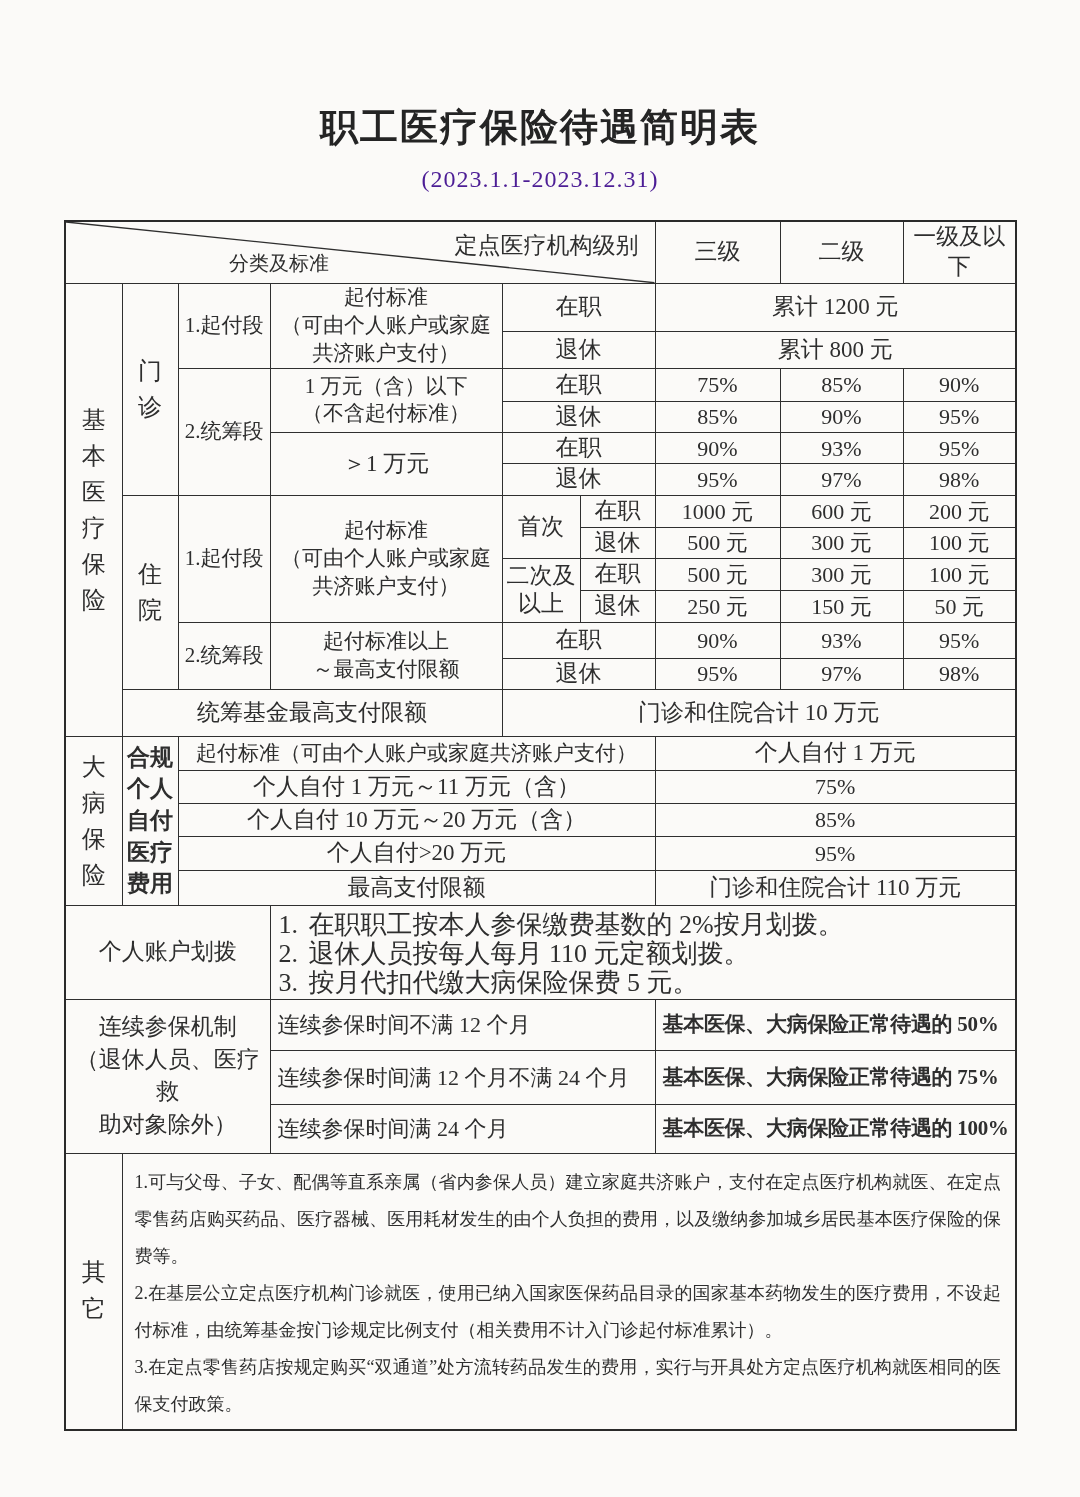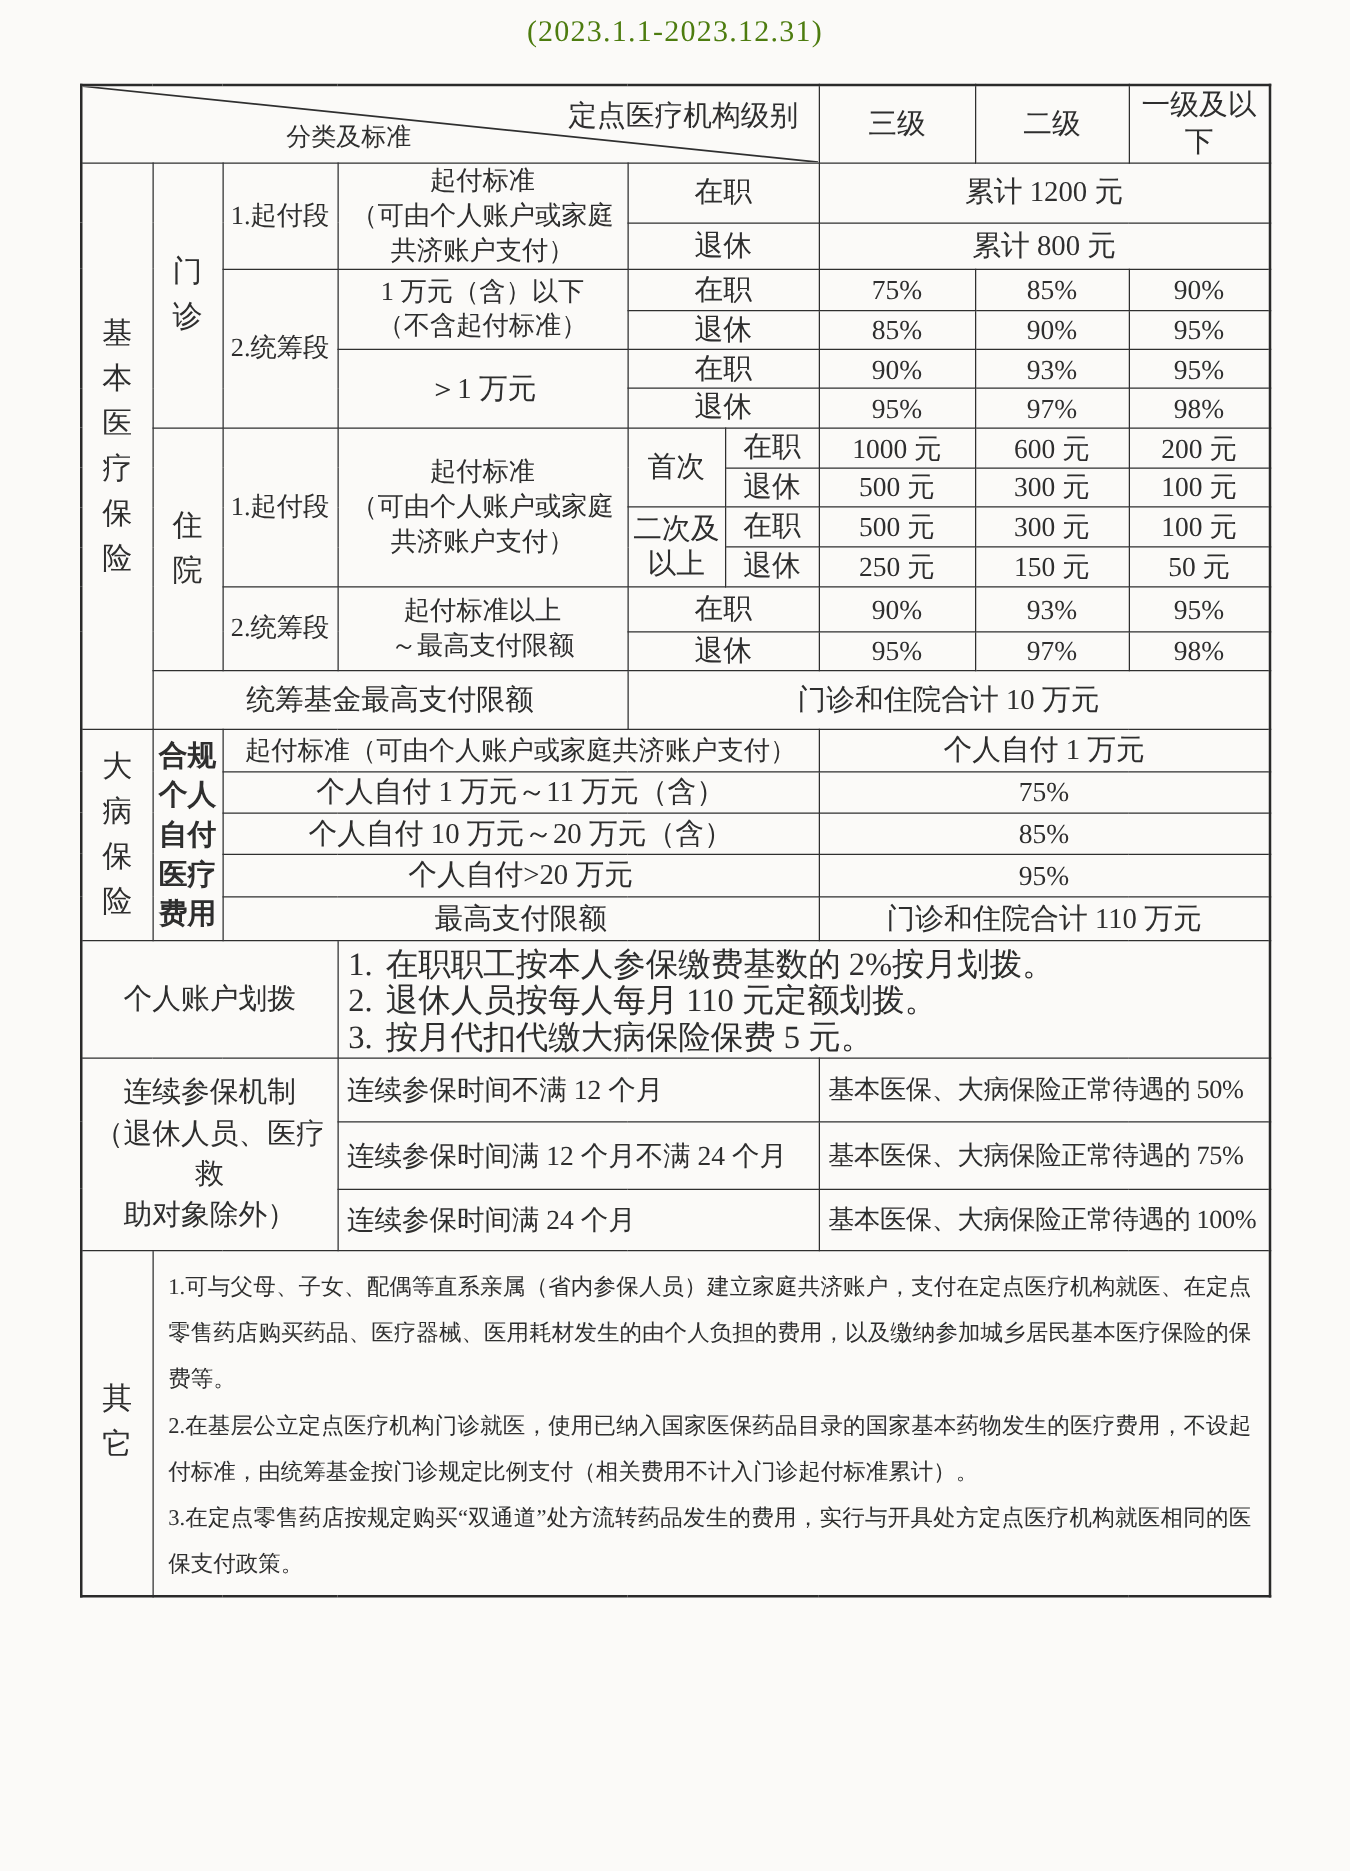--- a/index.html
+++ b/index.html
@@ -10,21 +10,21 @@
     font-family:"Liberation Serif","DejaVu Serif",serif;
     -webkit-font-smoothing:antialiased;
   }
   .page{position:relative;width:1080px;height:1497px;overflow:hidden;}
   .doc-title{
     padding-top:102px;text-align:center;
     font-size:38px;font-weight:bold;letter-spacing:2px;color:#242424;
   }
   .doc-subtitle{
     margin-top:13px;text-align:center;
-    font-size:24px;letter-spacing:1px;color:#4d7c0f;
+    font-size:24px;letter-spacing:1px;color:#4c1d95;
   }
   table.main{
     margin:27px 0 0 64px;
     width:952px;
     border-collapse:collapse;
     table-layout:fixed;
   }
   table.main{border:2.5px solid #2a2a2a;}
   td{
     border:1.5px solid #2f2f2f;
@@ -46,31 +46,32 @@
   .diag-svg{position:absolute;left:0;top:0;width:100%;height:100%;display:block;}
   .diag-top{position:absolute;top:9px;right:16px;font-size:23px;}
   .diag-bottom{position:absolute;bottom:6px;left:163px;font-size:20px;}
   .hdrlvl{font-size:23px;padding:0 1px;}
   
   .acct-cell{text-align:left;padding:4px 6px 2px 8px;}
   .acct-line{line-height:29px;font-size:26px;white-space:nowrap;}
   .acct-num{display:inline-block;min-width:30px;}
   
   .cond-cell{text-align:left;padding-left:7px;font-size:22px;}
-  .cval-cell{text-align:left;padding-left:7px;font-size:21px;letter-spacing:-0.3px;}
+  .cval-cell{text-align:left;padding-left:7px;font-size:21px;letter-spacing:-0.3px;font-weight:bold;}
   .cont-label{white-space:pre-line;font-size:23px;line-height:1.42;padding:0 2px;}
   
   .other-cell{text-align:justify;text-align-last:left;padding:10px 14px 6px 12px;}
   .other-para{font-size:18px;line-height:37px;margin:0;}
 </style>
 </head>
 <body>
 
 <div class="page">
 
+  <div class="doc-title">职工医疗保险待遇简明表</div>
   <div class="doc-subtitle">(2023.1.1-2023.12.31)</div>
 
   <table class="main">
     <colgroup>
       <col style="width:57px">
         <col style="width:56px">
         <col style="width:92px">
       <col style="width:232px">
         <col style="width:78px">
         <col style="width:75px">

